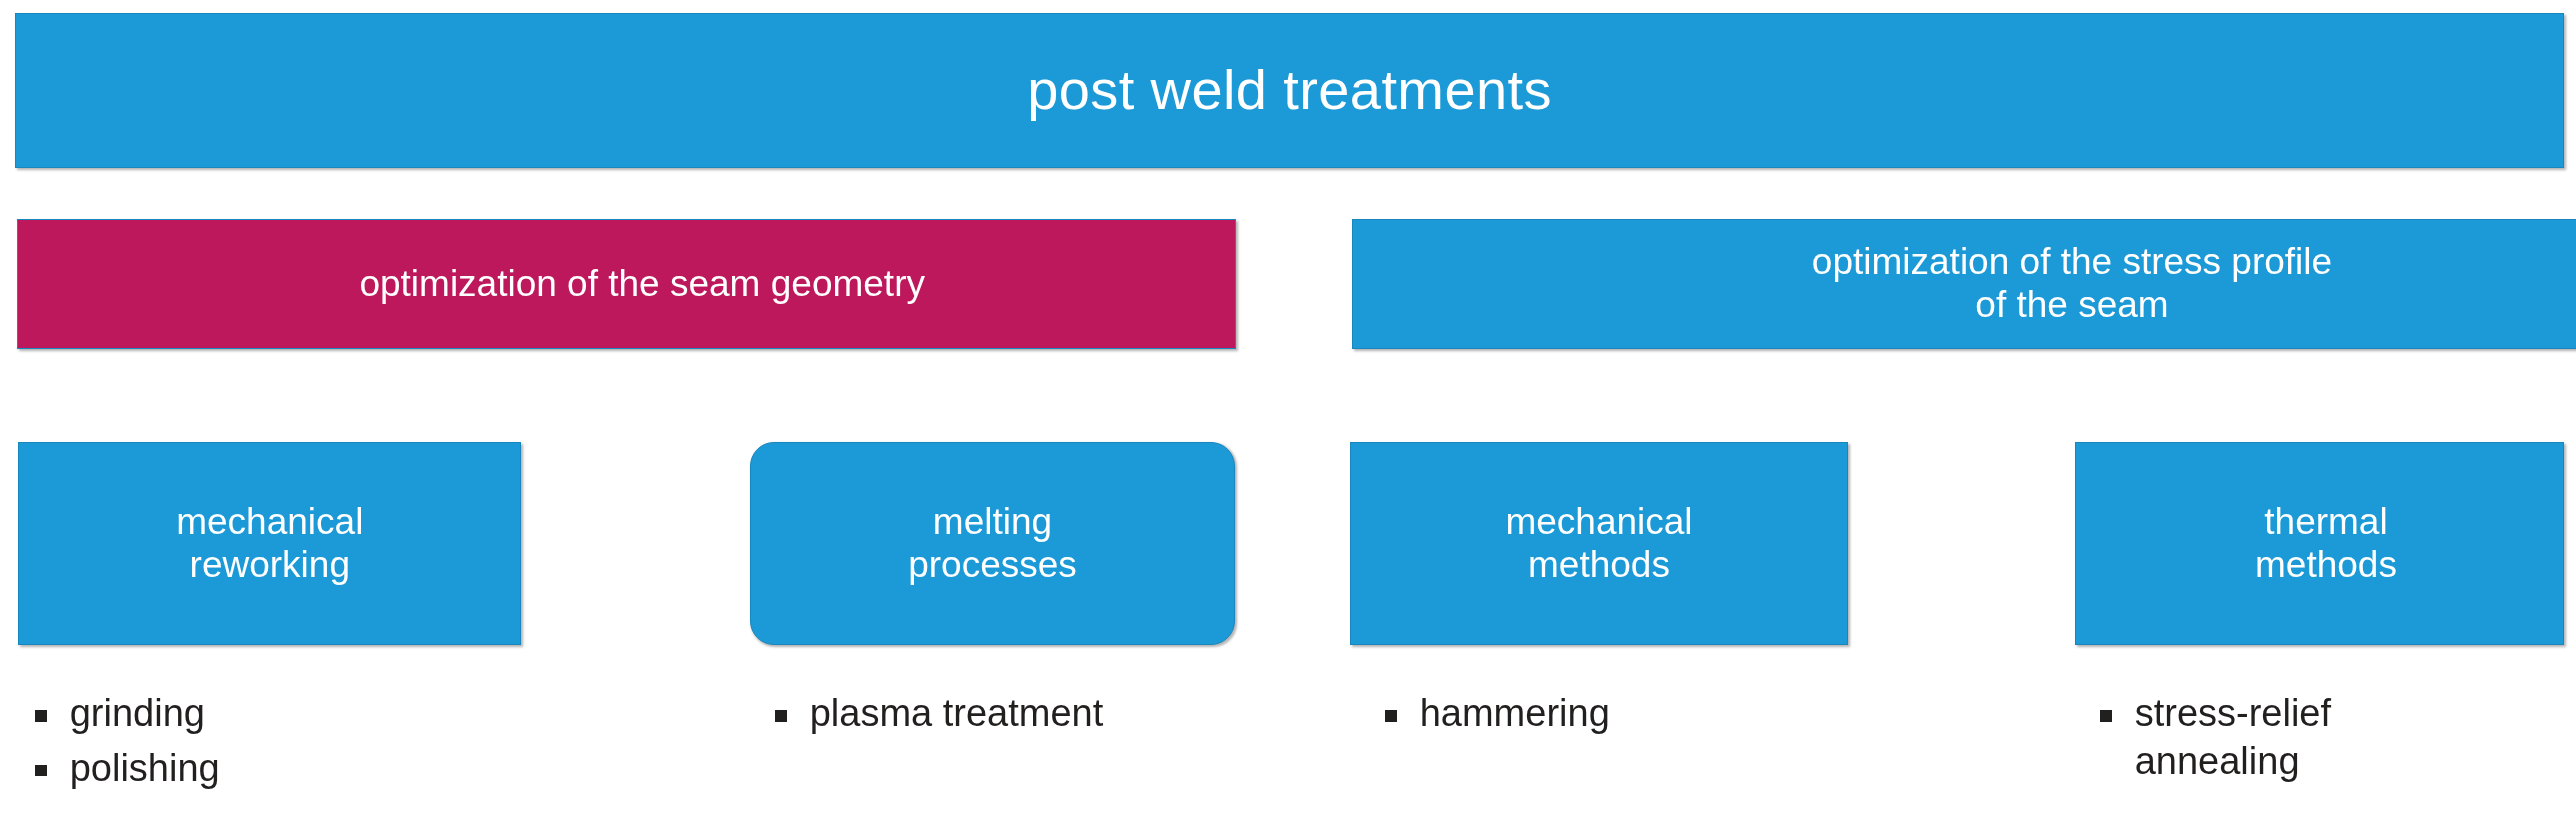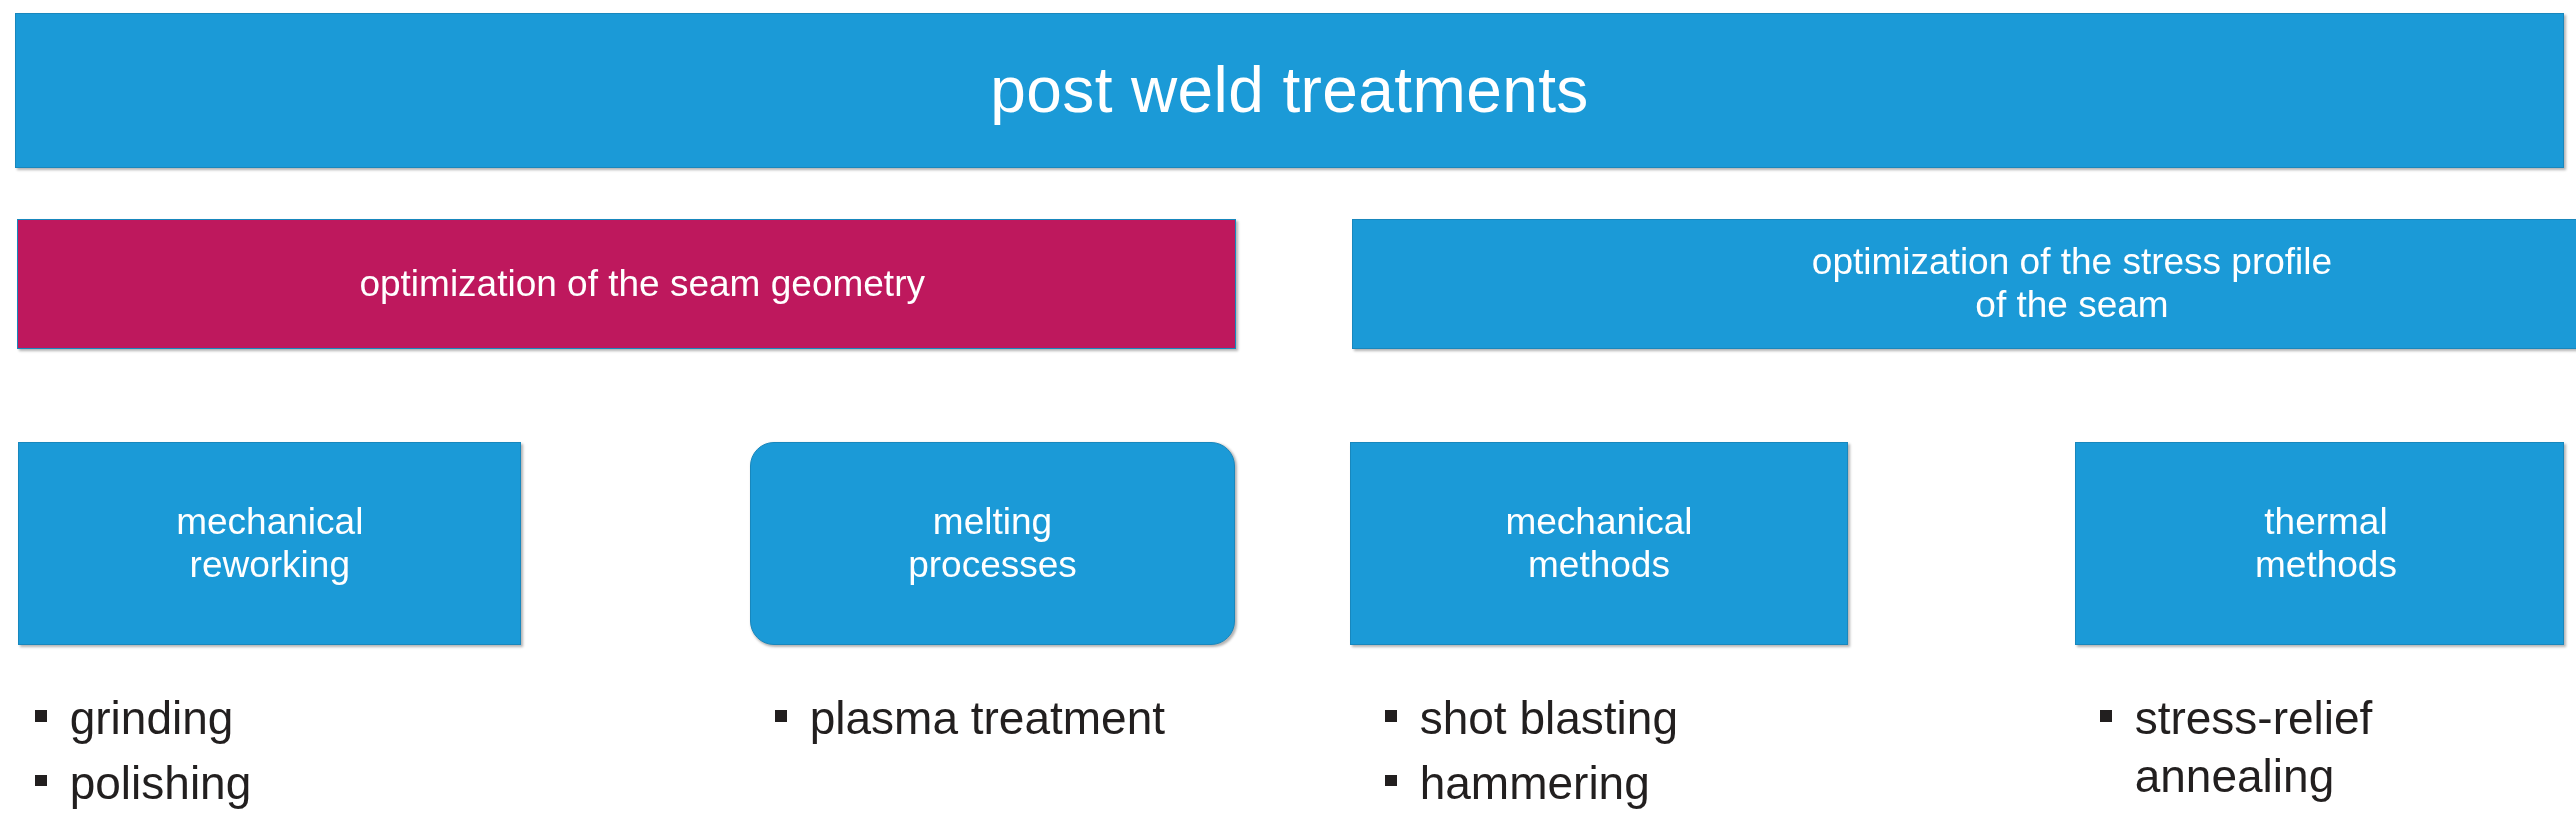--- a/index.html
+++ b/index.html
@@ -34,21 +34,21 @@
     color: #ffffff;
     line-height: 1.16;
   }
 
   
   #box-root {
     left: 15px;
     top: 12.5px;
     width: 2549px;
     height: 155px;
-    font-size: 64px;
+    font-size: 56px;
     letter-spacing: 0.4px;
   }
 
   
   #box-branch-0 {
     left: 16.7px;
     top: 219px;
     width: 1219px;
     height: 130px;
     font-size: 37px;
@@ -93,21 +93,21 @@
 
   .box-text {
     display: block;
     white-space: pre-line;
   }
 
   
   .bullet-list {
     position: absolute;
     top: 690px;
-    font-size: 46px;
+    font-size: 38px;
     color: #221f1f;
     line-height: 1.26;
   }
   #bullets-0 { left: 35px;   width: 467px; }
   #bullets-1 { left: 775px;  width: 500px; }
   #bullets-2 { left: 1385px; width: 500px; }
   #bullets-3 { left: 2100px; width: 483px; }
 
   .bullet-item {
     display: flex;
@@ -175,24 +175,20 @@
   <div class="bullet-list" id="bullets-1" style="color: rgb(34, 31, 31);">
     <div class="bullet-item">
       <span class="bullet-marker" style="background: rgb(34, 31, 31);"></span>
       <span class="bullet-label">plasma treatment</span>
     </div>
   </div>
 
   <div class="bullet-list" id="bullets-2" style="color: rgb(34, 31, 31);">
     <div class="bullet-item">
       <span class="bullet-marker" style="background: rgb(34, 31, 31);"></span>
-      <span class="bullet-label">shot blasting</span>
-    </div>
-    <div class="bullet-item">
-      <span class="bullet-marker" style="background: rgb(34, 31, 31);"></span>
       <span class="bullet-label">hammering</span>
     </div>
   </div>
 
   <div class="bullet-list" id="bullets-3" style="color: rgb(34, 31, 31);">
     <div class="bullet-item">
       <span class="bullet-marker" style="background: rgb(34, 31, 31);"></span>
       <span class="bullet-label">stress-relief
 annealing</span>
     </div>

